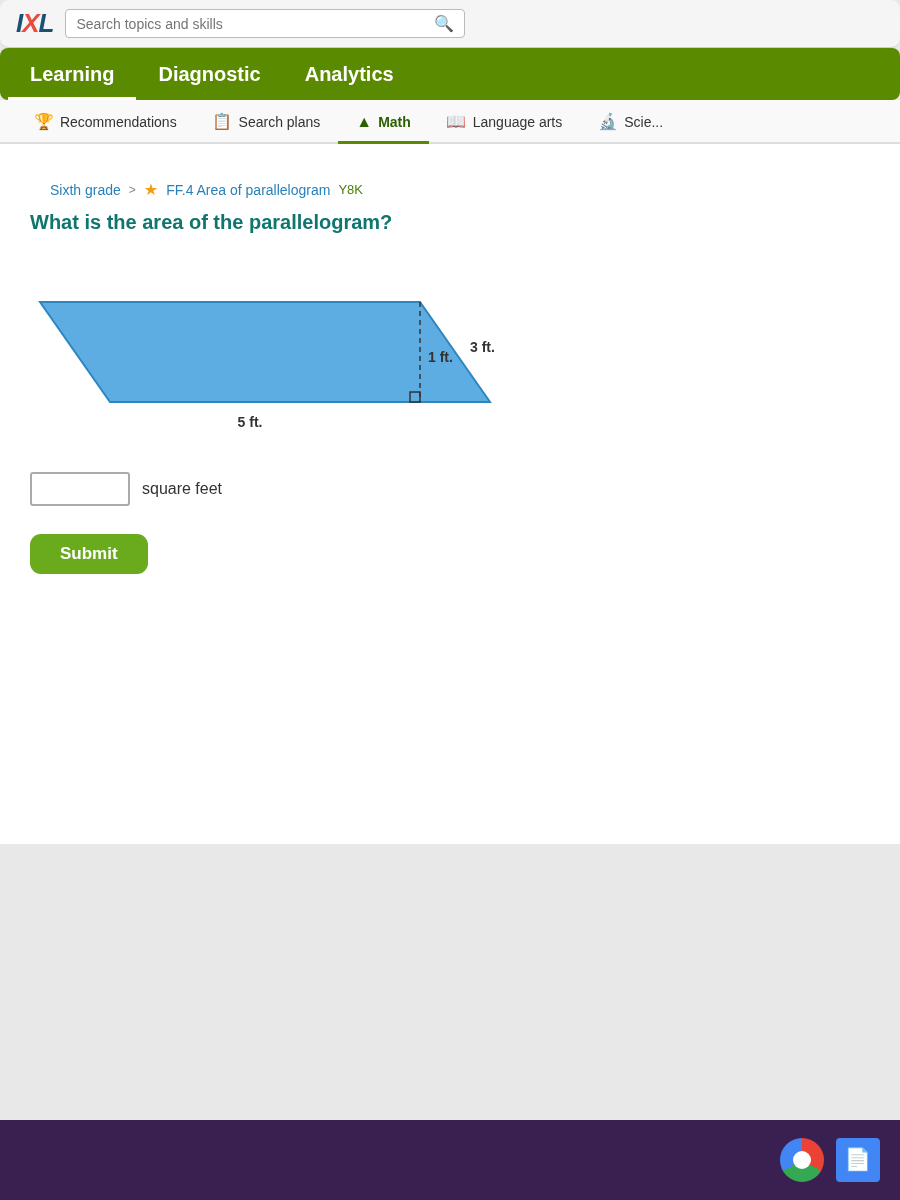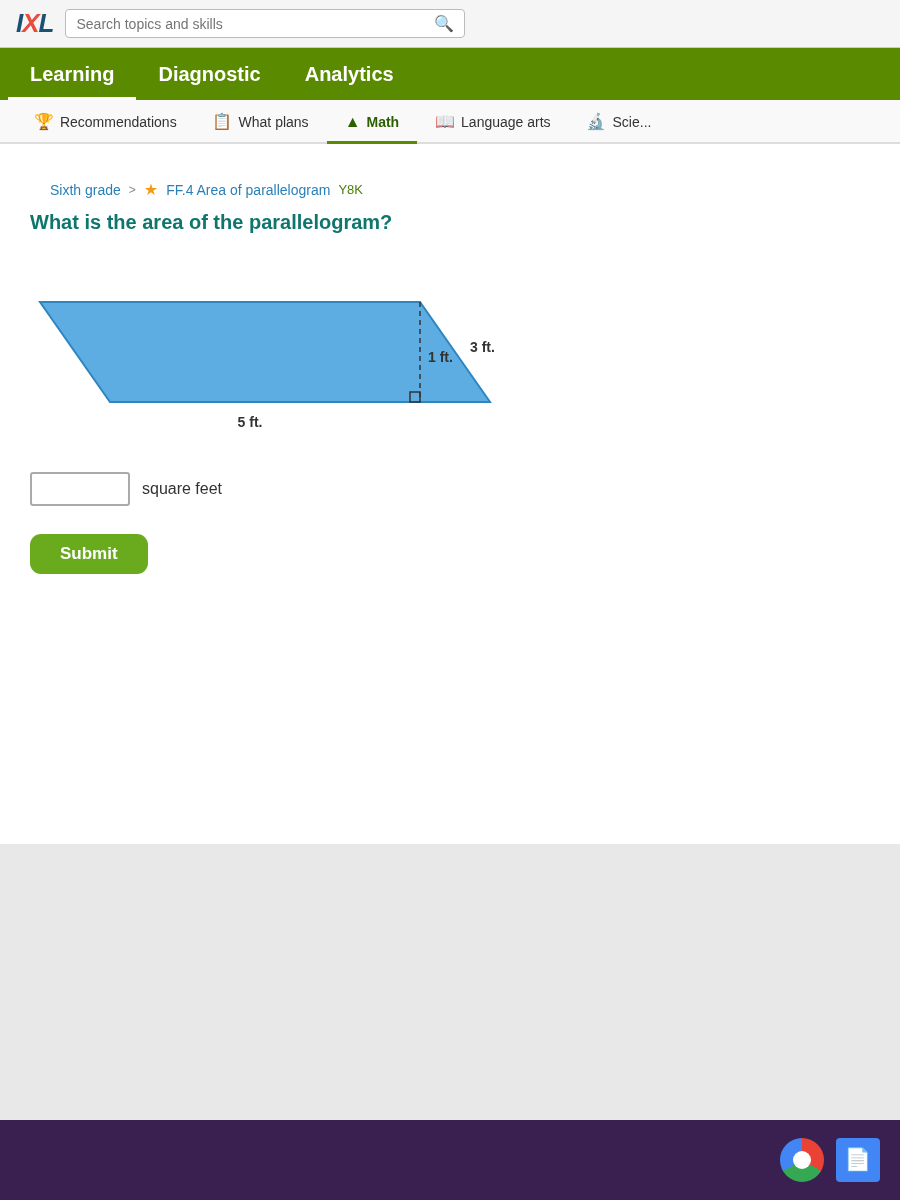--- a/index.html
+++ b/index.html
@@ -12,20 +12,21 @@
 
     
     .top-bar {
       background: #f5f5f5;
       border-bottom: 1px solid #ccc;
       padding: 8px 16px;
       display: flex;
       align-items: center;
       gap: 12px;
       height: 48px;
+      border-radius: 9px;
     }
     .ixl-logo {
       font-size: 26px;
       font-weight: 900;
       color: #1a5276;
       font-style: italic;
       letter-spacing: -1px;
     }
     .ixl-logo span.x {
       color: #e74c3c;
@@ -54,20 +55,21 @@
       margin-left: 6px;
     }
 
     
     .main-nav {
       background: #5a8a00;
       display: flex;
       align-items: stretch;
       height: 52px;
       padding: 0 8px;
+      border-radius: 8px;
     }
     .main-nav .nav-item {
       color: white;
       font-size: 20px;
       font-weight: bold;
       padding: 0 22px;
       display: flex;
       align-items: center;
       cursor: pointer;
       text-decoration: none;
@@ -264,21 +266,21 @@
   <a class="nav-item">Analytics</a>
 </nav>
 
 <div class="sub-nav">
   <div class="sub-nav-item">
     <span class="nav-icon">🏆</span>
     <span>Recommendations</span>
   </div>
   <div class="sub-nav-item">
     <span class="nav-icon">📋</span>
-    <span>What plans</span>
+    <span>Search plans</span>
   </div>
   <div class="sub-nav-item active">
     <span class="nav-icon">▲</span>
     <span>Math</span>
   </div>
   <div class="sub-nav-item">
     <span class="nav-icon">📖</span>
     <span>Language arts</span>
   </div>
   <div class="sub-nav-item">

